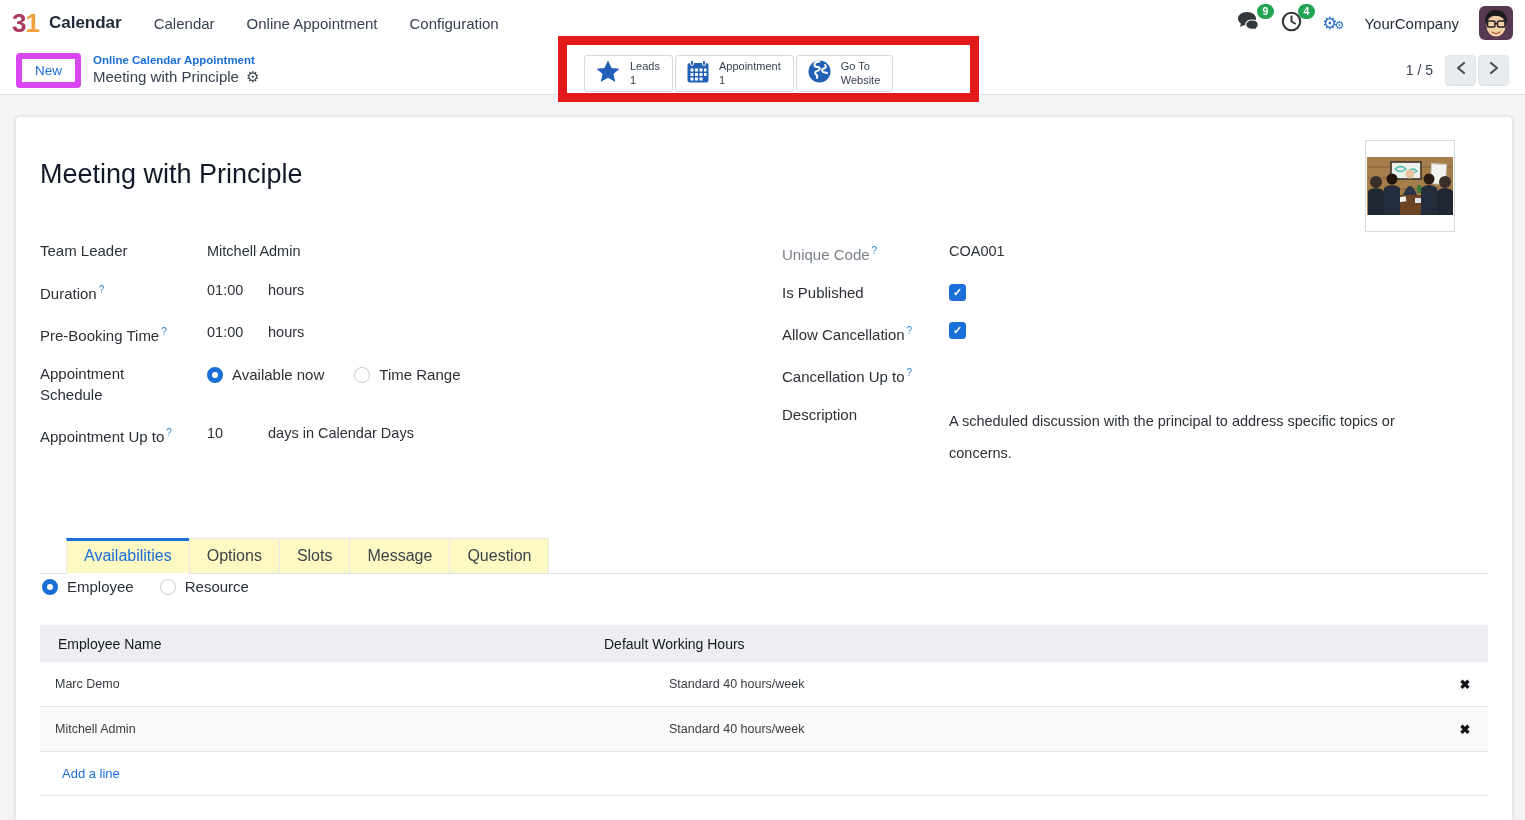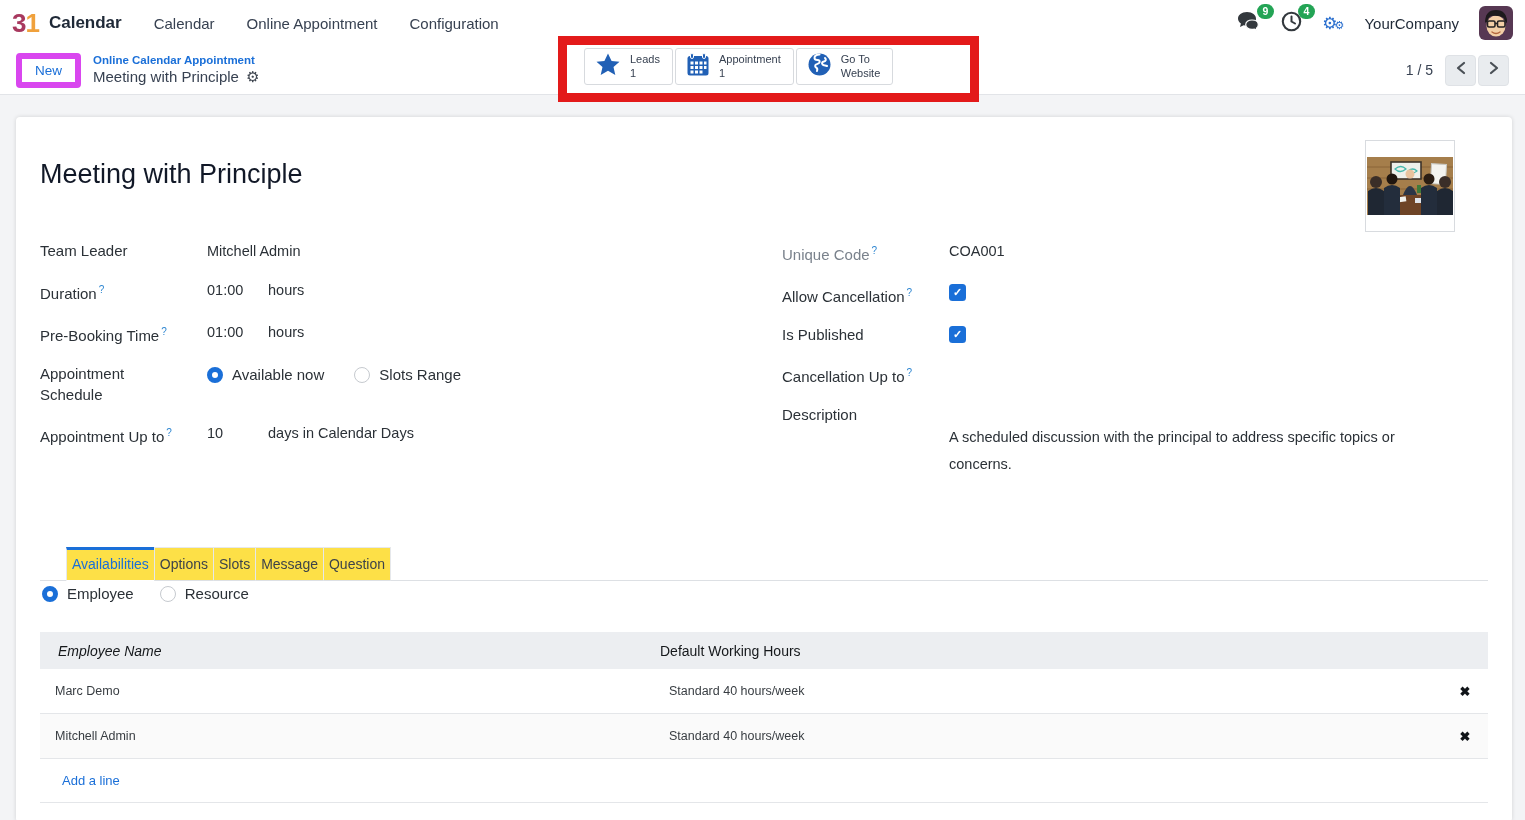--- a/index.html
+++ b/index.html
@@ -27,21 +27,21 @@
   
   .cpanel { height:49px; background:#fff; border-bottom:1px solid #e2e4e8;
             display:flex; align-items:center; padding:0 16px; position:relative; }
   .new-btn { color:#1a6fd8; border:6px solid #d946ef; background:#fff; border-radius:4px;
              font-size:13.5px; padding:4px 13px; cursor:pointer; font-family:inherit; }
   .bc-block { margin-left:12px; line-height:1.2; }
   .bc-parent { color:#1a6fd8; font-size:11.5px; font-weight:bold; cursor:pointer; }
   .bc-current { color:#374151; font-size:15px; display:flex; align-items:center; gap:7px; }
   .bc-gear { color:#3f4650; font-size:15px; cursor:pointer; line-height:1; }
 
-  .stat-group { position:absolute; left:584px; top:2px; display:flex; }
+  .stat-group { position:absolute; left:584px; top:9px; display:flex; }
   .stat-btn { display:flex; align-items:center; gap:9px; background:#fff; border:1px solid #d7dade;
               border-radius:3px; padding:3px 12px 3px 10px; margin-right:2px; min-height:32px; cursor:pointer; }
   .stat-txt { font-size:11px; color:#374151; line-height:1.25; text-align:left; }
 
   .pager { margin-left:auto; display:flex; align-items:center; }
   .pager-count { font-size:14px; color:#374151; margin-right:10px; }
   .pager-btn { width:31px; height:31px; background:#e9ecef; border:1px solid #dfe2e6; border-radius:4px;
                display:flex; align-items:center; justify-content:center; margin-left:2px; cursor:pointer; }
 
   
@@ -61,45 +61,45 @@
   .fields { display:flex; margin-top:50px; }
   .fields-left { width:742px; flex-shrink:0; }
   .fields-right { flex:1; }
   .field { display:flex; margin-bottom:17px; font-size:15px; line-height:21px; }
   .field .flabel { width:167px; flex-shrink:0; padding-right:18px; color:#2b3137; }
   .field .flabel.muted { color:#7a828c; }
   .field .fval { font-size:14.5px; color:#2b3137; padding-top:1px; }
   .vnum { display:inline-block; width:61px; }
   .vnum2 { display:inline-block; width:76px; }
   .hlp { color:#2e86d1; font-size:10px; vertical-align:super; margin-left:2px; cursor:pointer; }
-  .desc-val { max-width:490px; line-height:27px;margin-top:19px; }
+  .desc-val { max-width:490px; line-height:32px; }
 
   .cbx { width:17px; height:17px; background:#1a6fd8; border-radius:3.5px; display:flex;
          align-items:center; justify-content:center; cursor:pointer; margin-top:2px; }
   .cbx::after { content:"✓"; color:#fff; font-size:11px; font-weight:bold; line-height:1; }
 
   .radio-opt { display:inline-flex; align-items:center; gap:9px; margin-right:26px;
                font-size:15px; color:#2b3137; cursor:pointer; }
   .radio { width:16px; height:16px; border-radius:50%; background:#fff; flex-shrink:0; }
   .radio.on { border:5px solid #1a6fd8; }
   .radio.off { border:1px solid #c6cacf; }
 
   
   .tabbar { display:flex; border-bottom:1px solid #dde0e4; margin-top:52px; padding-left:26px; }
-  .tab { padding:8px 5px; font-size:14px; color:#3d434a; background:#fde047; cursor:pointer;
+  .tab { padding:8px 17px; font-size:16px; color:#3d434a; background:#fef9c3; cursor:pointer;
          border:1px solid #e6e8eb; border-bottom:1px solid #dde0e4; margin-bottom:-1px; margin-right:-1px; }
   .tab.active { border-top:3px solid #1a6fd8; color:#1a6fd8; border-bottom:1px solid #fff; padding-top:6px; }
 
   .type-row { margin-top:4px; display:flex; align-items:center; padding-left:2px; }
 
   
   .tbl { margin-top:30px; }
   .tbl-header { display:flex; align-items:center; background:#eceef1; height:37px;
                 font-size:14px; color:#15181b; font-weight:500; }
-  .th1 { width:620px; padding-left:18px;font-style:italic; }
+  .th1 { width:564px; padding-left:18px; }
   .th2 { flex:1; }
   .th-x { width:46px; }
   .tbl-row { display:flex; align-items:center; height:45px; border-bottom:1px solid #e4e6e9;
              font-size:12.5px; color:#383d42; }
   .tbl-row.alt { background:#fafafa; }
   .td1 { width:620px; padding-left:15px; }
   .td2 { flex:1; padding-left:9px; }
   .td-x { width:46px; text-align:center; font-size:13px; font-weight:bold; color:#101418; cursor:pointer; }
   .add-line { display:block; padding:14px 0 14px 22px; font-size:13px; color:#1a6fd8;
               border-bottom:1px solid #e4e6e9; cursor:pointer; }
@@ -268,41 +268,41 @@
         </div>
         <div class="field">
           <span class="flabel">Appointment Schedule</span>
           <span class="fval">
             <span class="radio-opt">
                 <span class="radio on"></span>
                 <span>Available now</span>
               </span>
             <span class="radio-opt">
                 <span class="radio off"></span>
-                <span>Slots Range</span>
+                <span>Time Range</span>
               </span>
           </span>
         </div>
         <div class="field">
           <span class="flabel"><span>Appointment Up to</span><sup class="hlp">?</sup></span>
           <span class="fval"><span class="vnum">10</span><span>days in Calendar Days</span></span>
         </div>
       </div>
 
       <div class="fields-right">
         <div class="field">
           <span class="flabel muted"><span>Unique Code</span><sup class="hlp">?</sup></span>
           <span class="fval">COA001</span>
         </div>
         <div class="field">
+          <span class="flabel">Is Published</span>
+          <span class="cbx"></span>
+        </div>
+        <div class="field">
           <span class="flabel"><span>Allow Cancellation</span><sup class="hlp">?</sup></span>
-          <span class="cbx"></span>
-        </div>
-        <div class="field">
-          <span class="flabel">Is Published</span>
           <span class="cbx"></span>
         </div>
         <div class="field">
           <span class="flabel"><span>Cancellation Up to</span><sup class="hlp">?</sup></span>
         </div>
         <div class="field">
           <span class="flabel">Description</span>
           <span class="fval desc-val">A scheduled discussion with the principal to address specific topics or concerns.</span>
         </div>
       </div>

